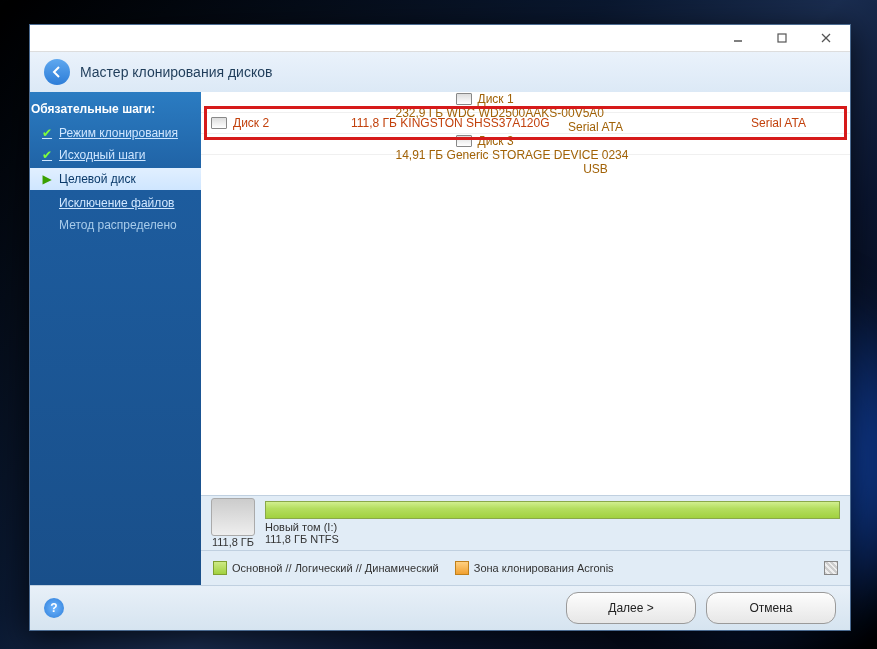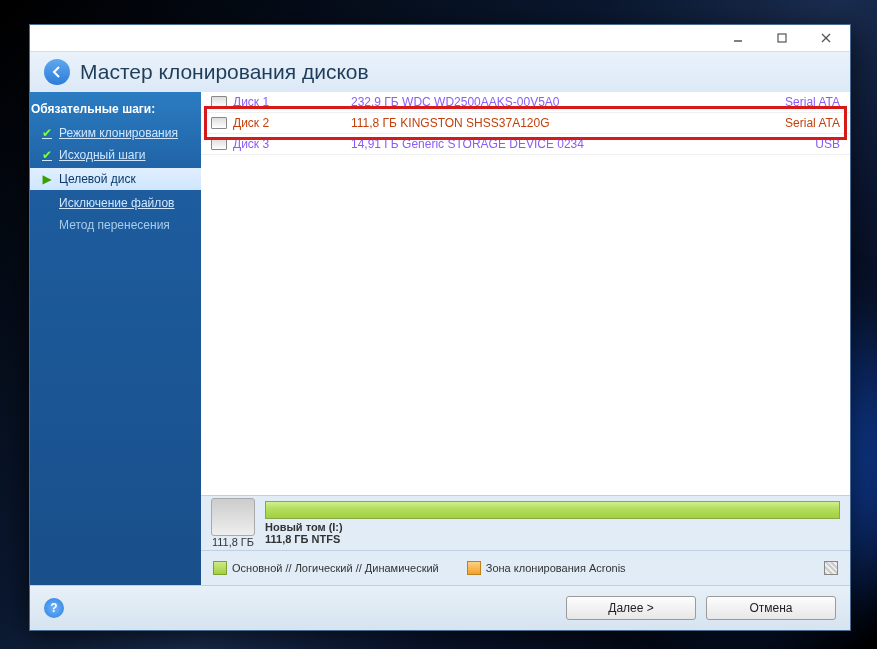--- a/index.html
+++ b/index.html
@@ -3,57 +3,57 @@
 <meta charset="utf-8">
 <style>
 html, body { margin:0; padding:0; font-family:"Segoe UI",Tahoma,sans-serif; font-size:12px; background:#000; }
 .desktop { width:877px; height:649px; background:linear-gradient(135deg,#000 0%,#0a1830 40%,#1a2d50 55%,#0a1530 70%,#000 100%); position:relative; overflow:hidden; }
 .desktop::before { content:""; position:absolute; right:-80px; top:260px; width:400px; height:400px; border-radius:50%; background:radial-gradient(circle,#2a6ad0 0%,#1040a0 30%,transparent 70%); filter:blur(20px); }
 .window { position:absolute; left:29px; top:24px; width:820px; height:605px; background:#e5eef6; border:1px solid #4a6a90; box-shadow:0 6px 30px rgba(0,0,0,0.7); display:flex; flex-direction:column; }
 .titlebar { height:26px; background:#fff; border-bottom:1px solid #ddd; display:flex; justify-content:flex-end; align-items:center; padding:0 2px; }
 .winbtn { width:44px; height:20px; display:flex; align-items:center; justify-content:center; color:#666; cursor:pointer; }
 .header { height:40px; display:flex; align-items:center; padding:0 14px; gap:10px; background:linear-gradient(#eaf2fb,#dce9f6); }
 .back-btn { width:26px; height:26px; border-radius:50%; background:linear-gradient(#5fa8ef,#2d7dd8); display:flex; align-items:center; justify-content:center; cursor:pointer; }
-.header-title { font-size:21px; color:#1f3d5a; }
+.header-title { font-size:14px; color:#1f3d5a; }
 .body { display:flex; flex:1; min-height:0; }
 .sidebar { width:171px; background:linear-gradient(#2b7cc2,#1d5c9e 20%,#194f8a); color:#fff; padding-top:6px; }
 .side-heading { font-size:12px; font-weight:bold; color:#fff; padding:4px 1px 6px; }
 .side-item { display:flex; align-items:center; gap:7px; padding:4px 12px; font-size:12px; text-decoration:underline; color:#cfe6ff; cursor:pointer; }
 .side-item.done .side-icon { color:#7fff3a; }
 .side-item .side-icon { width:10px; text-align:center; color:#7fb8ff; }
 .side-item.current { background:linear-gradient(#e1efff,#cfe6ff); color:#0a3a6a; text-decoration:none; margin:2px 0; }
 .side-item.current .side-icon { color:#3aa000; }
 .side-item.inactive { color:#a8cceb; text-decoration:none; }
 .main { flex:1; display:flex; flex-direction:column; background:#e1ecf6; min-width:0; }
 .instruction { padding:10px 14px 8px; font-size:15px; color:#1a5a9a; }
 .panel-header { height:24px; background:linear-gradient(#2a3f58,#1a2d48); color:#fff; display:flex; align-items:center; padding:0 8px; font-size:12px; gap:6px; border-top:1px solid #0d1a2b; border-bottom:1px solid #0d1a2b; }
 .panel-header-right { margin-left:auto; width:16px; height:16px; background:rgba(255,255,255,0.15); border:1px solid rgba(255,255,255,0.3); }
 .disk-list { background:#fff; flex:1; overflow:auto; position:relative; }
 .disk-row { display:flex; align-items:center; height:20px; padding:0 10px; font-size:12px; color:#c2410c; border-bottom:1px solid #f0f0f0; cursor:pointer; }
-.disk-row.obs { color:#8b5cf6; }
+.disk-row.obs { color:#a16207;flex-direction:column; }
 .disk-row .c1 { display:flex; align-items:center; gap:6px; width:140px; }
 .disk-row .c2 { width:260px; }
-.disk-row .c3 { flex:1; text-align:right; padding-left:140px; }
+.disk-row .c3 { flex:1; text-align:left; padding-left:140px; }
 .disk-icon { width:14px; height:10px; border:1px solid #888; border-radius:1px; background:linear-gradient(#ddd,#fff); }
 .highlight-box { position:absolute; left:3px; top:14px; right:3px; height:28px; border:3px solid #d61a1a; pointer-events:none; }
 .disk-summary { height:46px; background:#e1ecf6; border-top:1px solid #c0d0e0; display:flex; align-items:center; padding:4px 10px; gap:10px; }
 .disk-sum-icon { width:42px; height:36px; background:linear-gradient(#ccc,#eee); border:1px solid #aaa; border-radius:3px; }
 .disk-sum-size { font-size:11px; color:#333; text-align:center; }
 .disk-bar-wrap { flex:1; }
 .disk-bar { height:16px; border:1px solid #8aa84a; background:linear-gradient(#d2ef8f,#b5de60 40%,#a1d13f); margin-bottom:2px; }
-.disk-bar-label { font-size:11px; color:#333;font-weight:bold; }
-.legend { height:34px; background:#e1ecf6; border-top:1px solid #c0d0e0; display:flex; align-items:center; padding:0 12px; gap:28px; font-size:11px; color:#333; }
+.disk-bar-label { font-size:11px; color:#333; }
+.legend { height:34px; background:#e1ecf6; border-top:1px solid #c0d0e0; display:flex; align-items:center; padding:0 12px; gap:16px; font-size:11px; color:#333; }
 .leg-item { display:flex; align-items:center; gap:5px; }
 .leg-swatch { width:12px; height:12px; border:1px solid #888; }
 .leg-green { background:linear-gradient(#cde985,#a1d13f); border-color:#7fa030; }
 .leg-orange { background:linear-gradient(#ffd080,#f0a030); border-color:#c0801a; }
 .leg-gray { background:repeating-linear-gradient(45deg,#ccc,#ccc 2px,#eee 2px,#eee 4px); }
 .footer { height:44px; background:linear-gradient(#e8f0f8,#d6e4f0); border-top:1px solid #c0d0e0; display:flex; align-items:center; padding:0 14px; gap:10px; }
 .help-icon { width:20px; height:20px; border-radius:50%; background:radial-gradient(#6fb6ff,#2d7dd8); color:#fff; display:flex; align-items:center; justify-content:center; font-weight:bold; cursor:pointer; }
-.btn { min-width:130px; height:24px; background:linear-gradient(#fdfdfd,#e7e7e7); border:1px solid #9a9a9a; border-radius:3px; font-size:12px; color:#222; cursor:pointer; display:flex; align-items:center; justify-content:center; }
+.btn { min-width:130px; height:32px; background:linear-gradient(#fdfdfd,#e7e7e7); border:1px solid #9a9a9a; border-radius:12px; font-size:12px; color:#222; cursor:pointer; display:flex; align-items:center; justify-content:center; }
 .spacer { flex:1; }
 svg { display:block; }
 </style>
 </head>
 <body>
 
 <div class="desktop">
   <div class="window">
 
     <div class="titlebar">
@@ -98,21 +98,21 @@
         <div class="side-item current">
             <span class="side-icon">▶</span>
             <span>Целевой диск</span>
           </div>
         <div class="side-item">
             <span class="side-icon"></span>
             <span>Исключение файлов</span>
           </div>
         <div class="side-item inactive">
             <span class="side-icon"></span>
-            <span>Метод перенесения</span>
+            <span>Метод распределено</span>
           </div>
       </div>
 
       <div class="main">
 
 
         <div class="disk-list">
           <div class="disk-row obs">
             <div class="c1">
                 <div class="disk-icon"></div>

